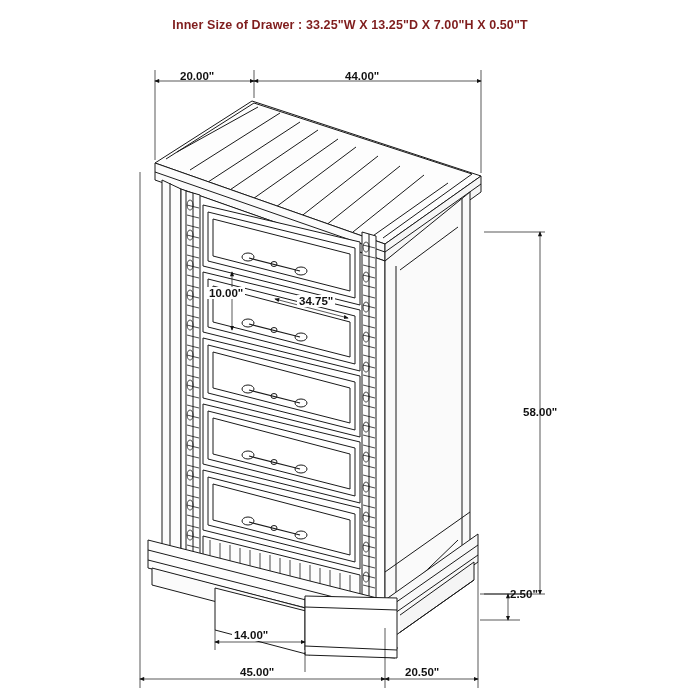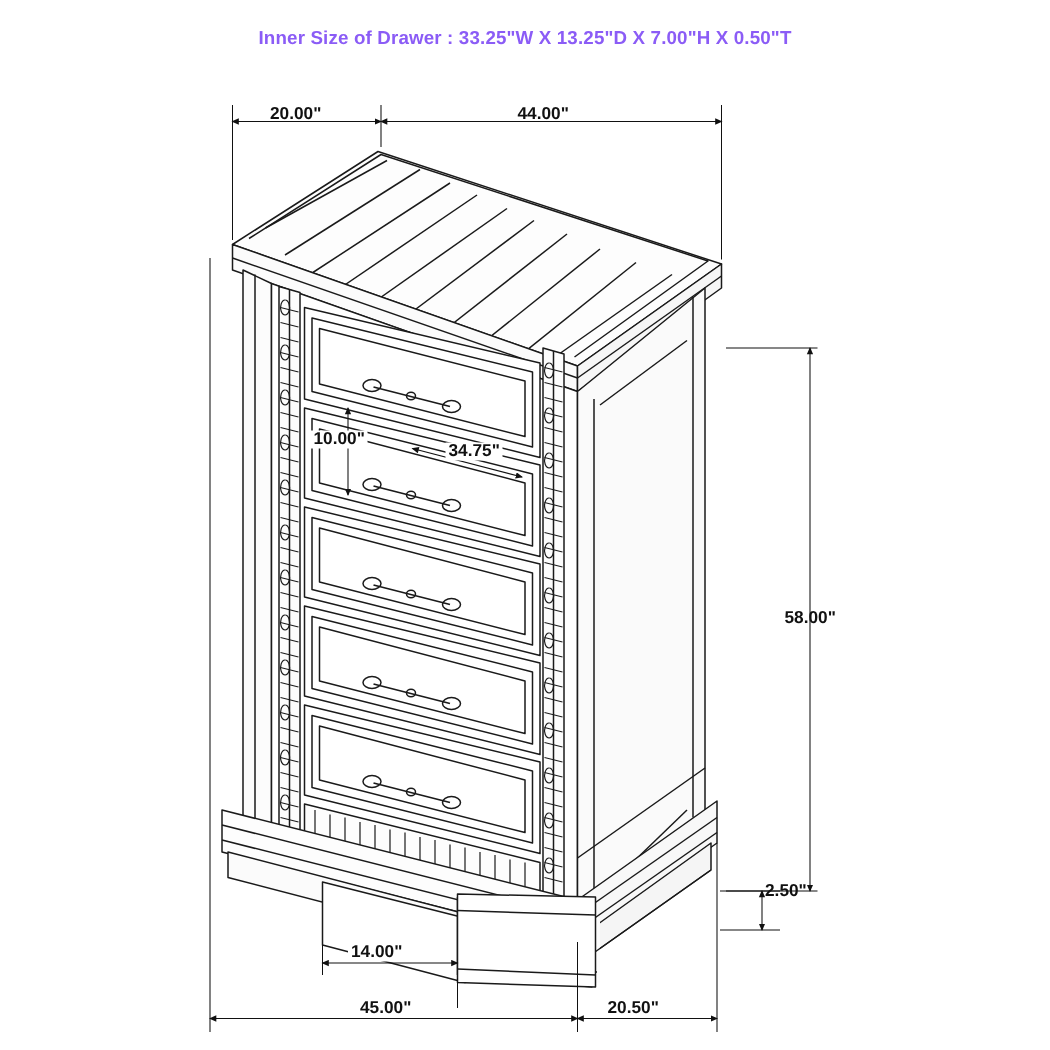--- a/index.html
+++ b/index.html
@@ -22,21 +22,21 @@
   }
   .title {
     position: absolute;
     top: 18px;
     left: 0;
     width: 700px;
     text-align: center;
     font-size: 12.5px;
     font-weight: bold;
     letter-spacing: 0.1px;
-    color: #8b5cf6;
+    color: #7f1d1d;
   }
   svg {
     position: absolute;
     top: 0;
     left: 0;
     width: 700px;
     height: 700px;
   }
   .dimlabel {
     position: absolute;

